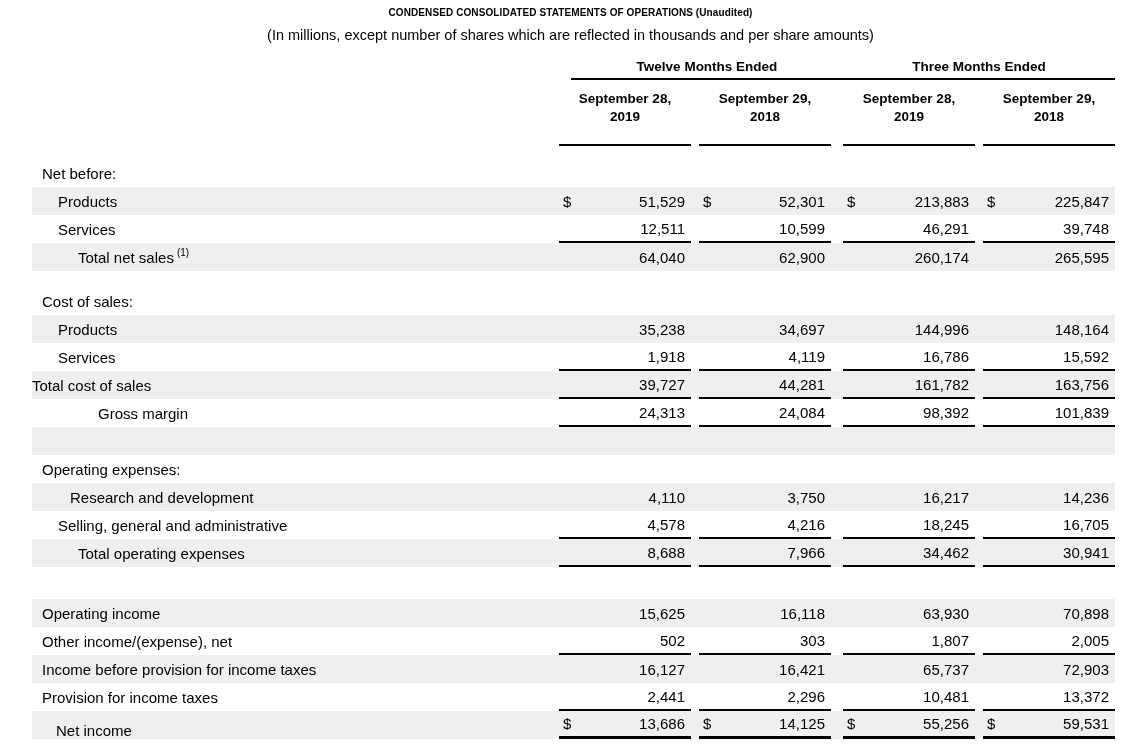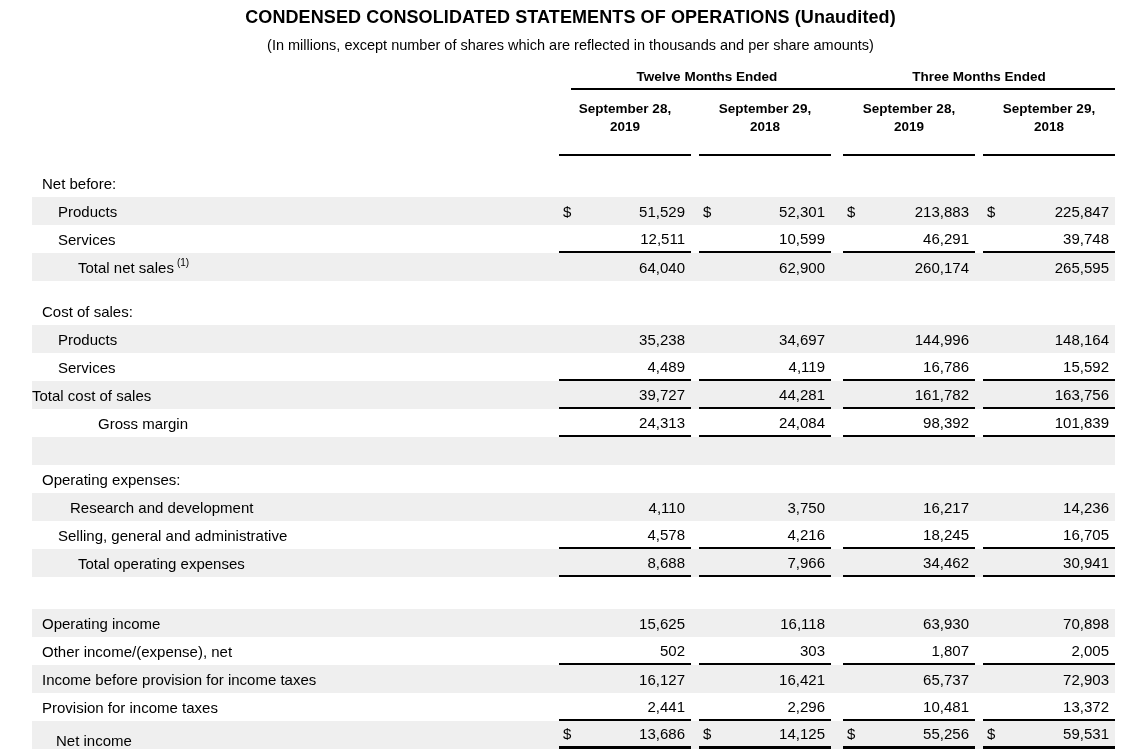--- a/index.html
+++ b/index.html
@@ -9,21 +9,21 @@
     width: 1141px; height: 750px;
     background: #ffffff;
     color: #000;
     font-family: "Liberation Sans", sans-serif;
     overflow: hidden;
   }
   .page { padding-top: 7px; }
   .title {
     text-align: center;
     font-weight: bold;
-    font-size: 18px;
+    font-size: 10px;
     letter-spacing: 0.1px;
   }
   .subtitle {
     text-align: center;
     font-size: 14.5px;
     margin-top: 9px;
   }
   .fin-table {
     margin-left: 32px;
     width: 1083px;
@@ -248,21 +248,21 @@
             <span class="dollar"></span>
             <span class="val">148,164</span>
           </div>
         </div>
         <div class="row u-single">
           <div class="label-cell" style="padding-left: 26px;">
             <span>Services</span>
           </div>
           <div class="num-group g1">
             <span class="dollar"></span>
-            <span class="val">4,489</span>
+            <span class="val">1,918</span>
           </div>
           <div class="num-group g2">
             <span class="dollar"></span>
             <span class="val">4,119</span>
           </div>
           <div class="num-group g3">
             <span class="dollar"></span>
             <span class="val">16,786</span>
           </div>
           <div class="num-group g4">

